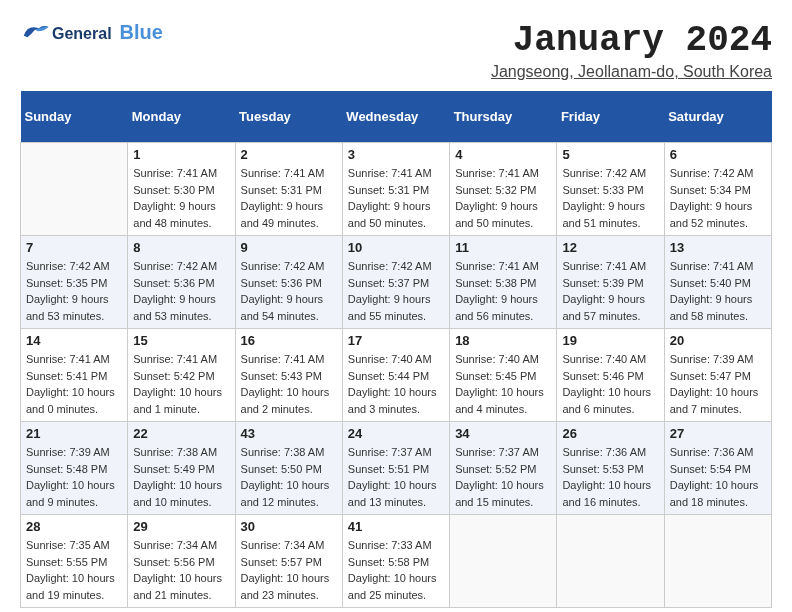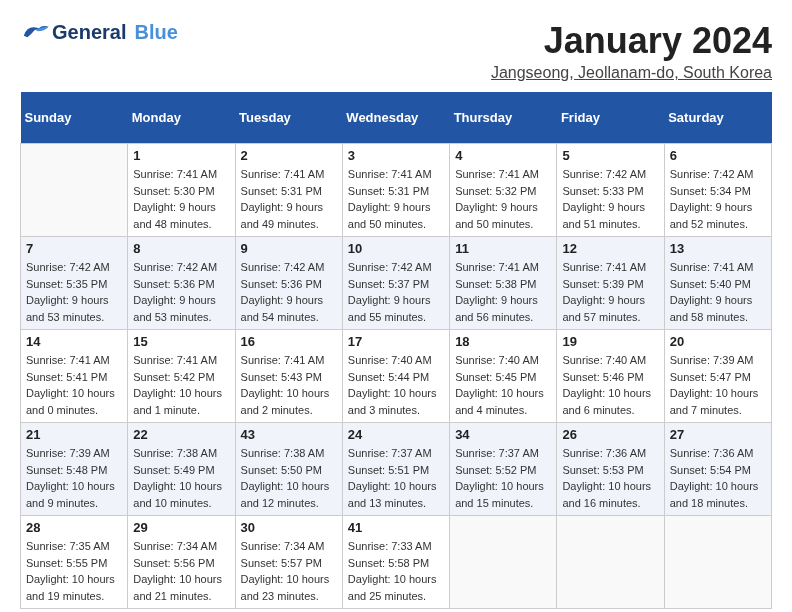--- a/index.html
+++ b/index.html
@@ -21,20 +21,21 @@
       flex-direction: column;
       align-items: flex-start;
     }
     .title-block {
       text-align: right;
     }
     .month-title {
       font-size: 36px;
       font-weight: bold;
       color: #222;
+      font-family: Liberation Mono, monospace;
     }
     .location-title {
       font-size: 16px;
       color: #444;
       margin-top: 2px;
       text-decoration: underline;
     }
     table {
       width: 100%;
       border-collapse: collapse;
@@ -76,21 +77,21 @@
     }
     tbody tr:nth-child(even) td:not(.empty) {
       background: #f0f4fa;
     }
     .logo-wrapper {
       display: flex;
       align-items: center;
       gap: 2px;
     }
     .logo-general {
-      font-size: 20px;
+      font-size: 16px;
       font-weight: bold;
       color: #1a3a6b;
     }
     .logo-blue-text {
       font-size: 20px;
       font-weight: bold;
       color: #4a90d9;
       margin-left: 8px;
     }
     .logo-icon {

